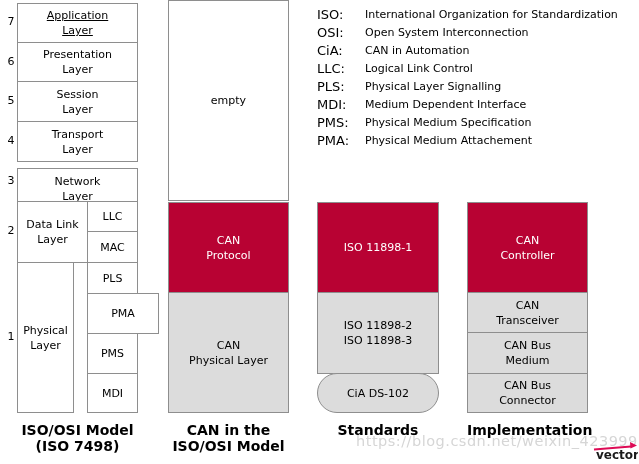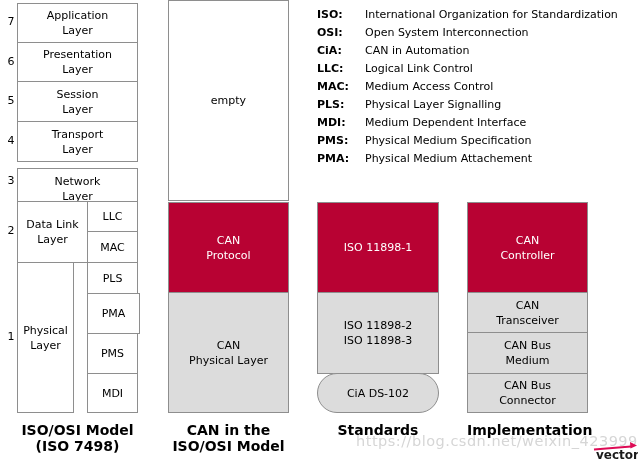--- a/index.html
+++ b/index.html
@@ -16,61 +16,61 @@
   .cell.gray{background:#dcdcdc;color:#000000;}
   .osinum{
     position:absolute;width:14px;text-align:center;font-size:11px;line-height:14px;
   }
   .caption{
     position:absolute;text-align:center;font-weight:bold;font-size:14px;line-height:16px;
     white-space:pre-line;
   }
   .legend{position:absolute;left:317px;top:5px;}
   .legend-row{display:flex;height:18px;align-items:center;}
-  .legend-abbr{width:48px;font-size:11px;font-weight:bold;}
+  .legend-abbr{width:48px;font-size:13px;font-weight:normal;}
   .legend-text{font-size:11px;}
   .watermark{
     position:absolute;left:356px;top:433px;font-size:14.5px;color:#d6d6d6;
     letter-spacing:0.5px;z-index:1;
   }
   .vlogo{position:absolute;left:592px;top:440px;z-index:2;}
 </style>
 </head>
 <body>
 
 <div class="stage">
 
   <div class="osinum" style="left:4px;top:15px;">7</div>
   <div class="osinum" style="left:4px;top:55px;">6</div>
   <div class="osinum" style="left:4px;top:94px;">5</div>
   <div class="osinum" style="left:4px;top:134px;">4</div>
   <div class="osinum" style="left:4px;top:174px;">3</div>
   <div class="osinum" style="left:4px;top:224px;">2</div>
   <div class="osinum" style="left:4px;top:330px;">1</div>
 
-  <div class="cell" style="left:17px;top:3px;width:121px;height:40px;">Application
+  <div class="cell" style="left:17px;top:3px;width:121px;height:40px;text-decoration:underline;">Application
 Layer</div>
   <div class="cell" style="left:17px;top:42px;width:121px;height:40px;">Presentation
 Layer</div>
   <div class="cell" style="left:17px;top:81px;width:121px;height:41px;">Session
 Layer</div>
   <div class="cell" style="left:17px;top:121px;width:121px;height:41px;">Transport
 Layer</div>
   <div class="cell" style="left:17px;top:168px;width:121px;height:41px;">Network
 Layer</div>
 
   <div class="cell" style="left:17px;top:201px;width:71px;height:62px;">Data Link
 Layer</div>
   <div class="cell" style="left:87px;top:201px;width:51px;height:31px;">LLC</div>
   <div class="cell" style="left:87px;top:231px;width:51px;height:32px;">MAC</div>
 
   <div class="cell" style="left:17px;top:262px;width:57px;height:151px;">Physical
 Layer</div>
   <div class="cell" style="left:87px;top:262px;width:51px;height:32px;">PLS</div>
-  <div class="cell" style="left:87px;top:293px;width:53px;height:41px;">PMA</div>
+  <div class="cell" style="left:87px;top:293px;width:72px;height:41px;">PMA</div>
   <div class="cell" style="left:87px;top:333px;width:51px;height:41px;">PMS</div>
   <div class="cell" style="left:87px;top:373px;width:51px;height:40px;">MDI</div>
 
   <div class="cell" style="left:168px;top:0;width:121px;height:201px;">empty</div>
   <div class="cell red" style="left:168px;top:202px;width:121px;height:91px;">CAN
 Protocol</div>
   <div class="cell gray" style="left:168px;top:292px;width:121px;height:121px;">CAN
 Physical Layer</div>
 
   <div class="cell red" style="left:317px;top:202px;width:122px;height:91px;">ISO 11898-1</div>
@@ -98,24 +98,20 @@
       </div>
     <div class="legend-row">
         <span class="legend-abbr">CiA:</span>
         <span class="legend-text">CAN in Automation</span>
       </div>
     <div class="legend-row">
         <span class="legend-abbr">LLC:</span>
         <span class="legend-text">Logical Link Control</span>
       </div>
     <div class="legend-row">
-        <span class="legend-abbr">MAC:</span>
-        <span class="legend-text">Medium Access Control</span>
-      </div>
-    <div class="legend-row">
         <span class="legend-abbr">PLS:</span>
         <span class="legend-text">Physical Layer Signalling</span>
       </div>
     <div class="legend-row">
         <span class="legend-abbr">MDI:</span>
         <span class="legend-text">Medium Dependent Interface</span>
       </div>
     <div class="legend-row">
         <span class="legend-abbr">PMS:</span>
         <span class="legend-text">Physical Medium Specification</span>

